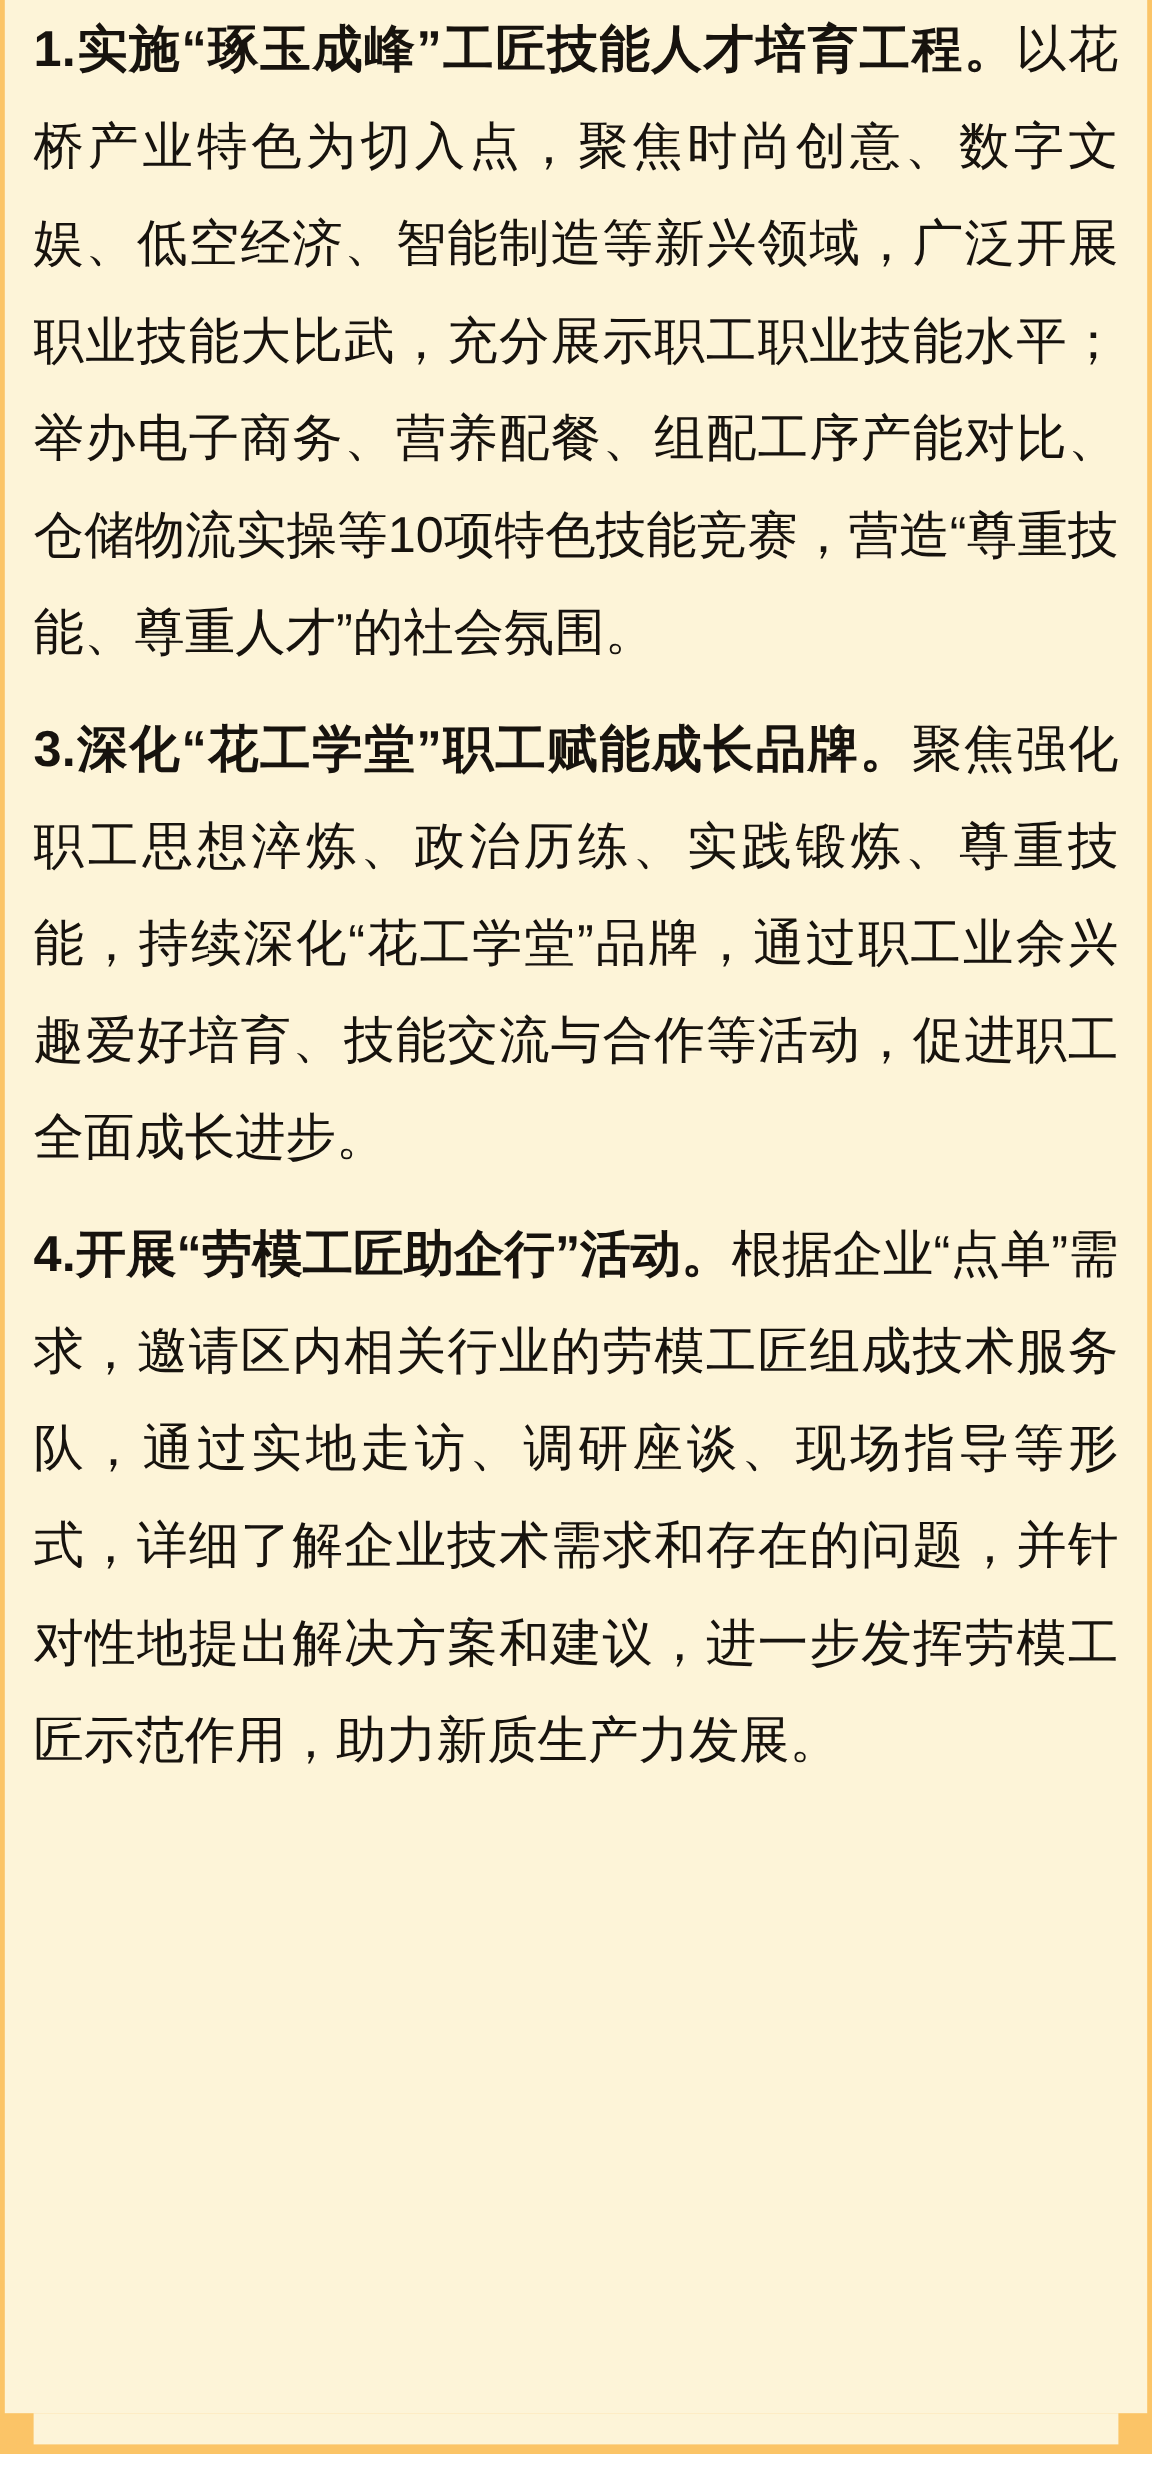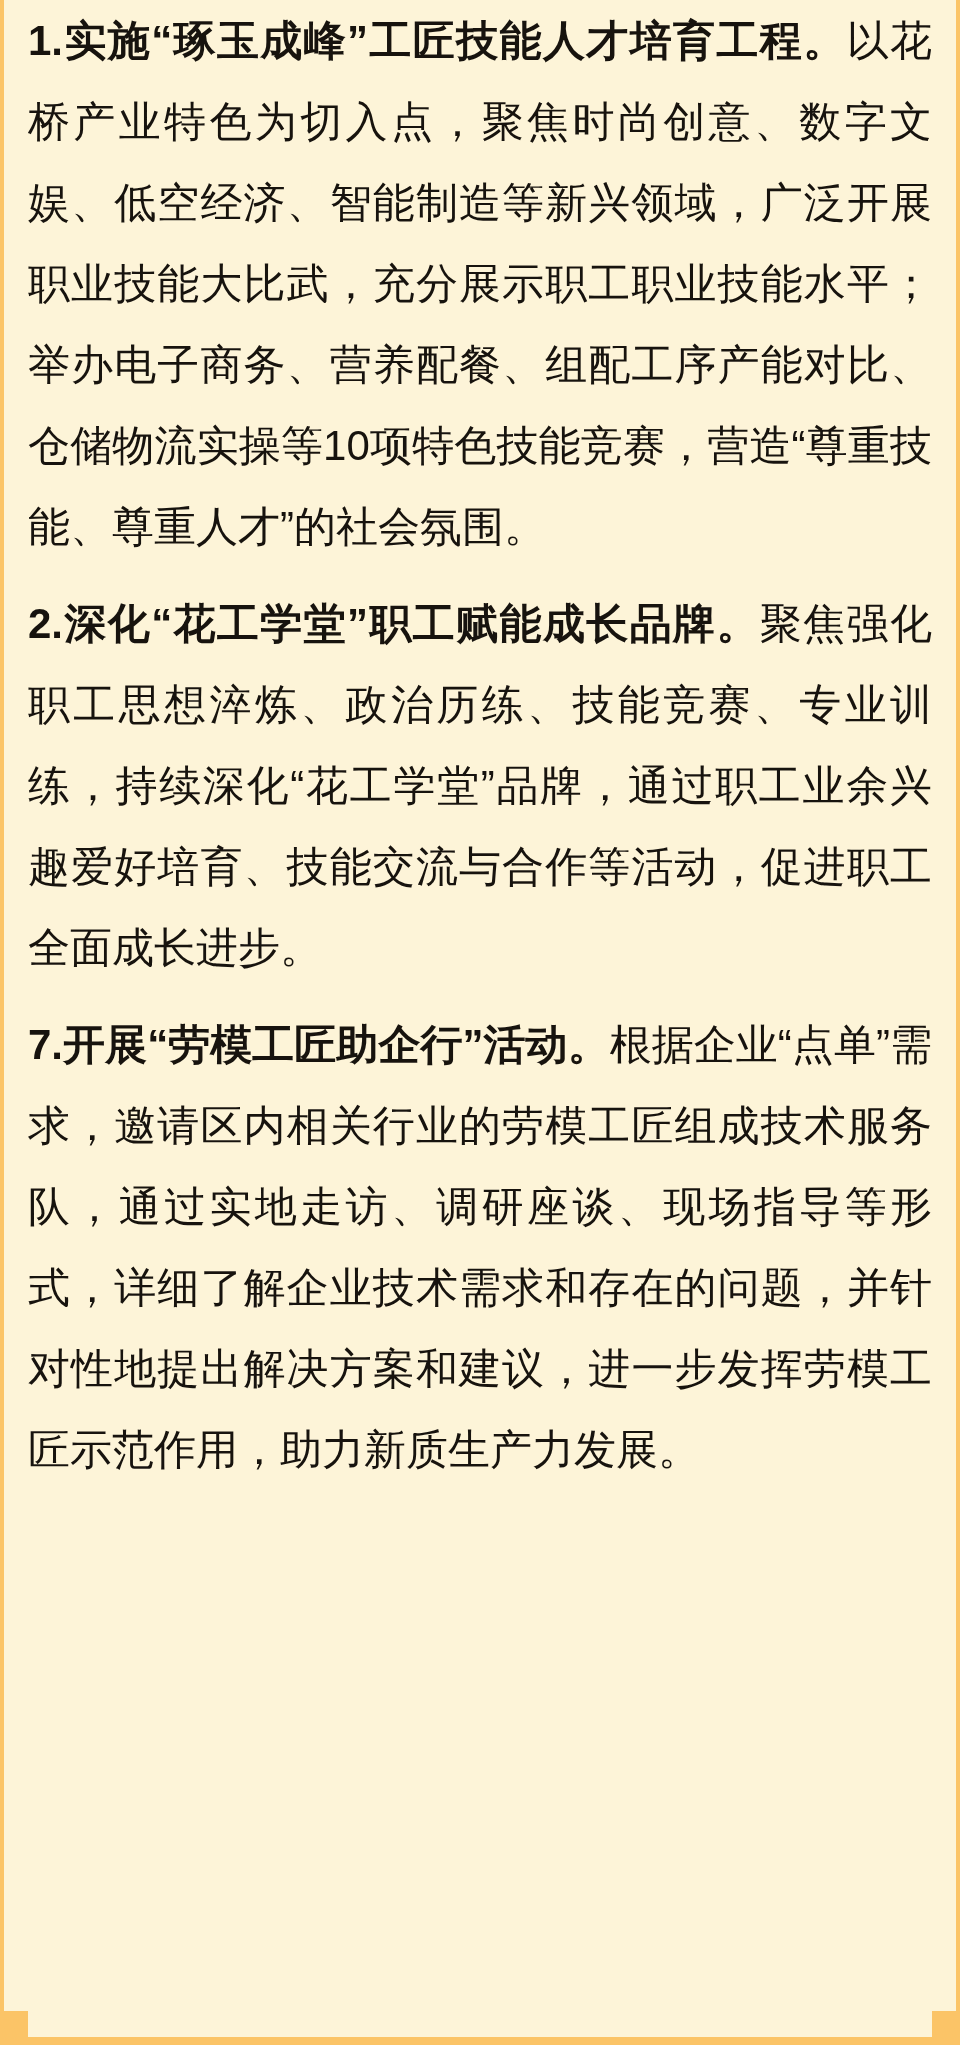--- a/index.html
+++ b/index.html
@@ -63,18 +63,18 @@
 <body>
 
 <div class="poster-frame">
   <div class="panel-main"></div>
   <div class="panel-foot"></div>
   <div class="content">
 
     <p class="para"><span class="lead">1.实施“琢玉成峰”工匠技能人才培育工程。</span><span>以花桥产业特色为切入点，聚焦时尚创意、数字文娱、低空经济、智能制造等新兴领域，广泛开展职业技能大比武，充分展示职工职业技能水平；举办电子商务、营养配餐、组配工序产能对比、仓储物流实操等10项特色技能竞赛，营造“尊重技能、尊重人才”的社会氛围。</span></p>
 
 
-    <p class="para"><span class="lead">2.深化“花工学堂”职工赋能成长品牌。</span><span>聚焦强化职工思想淬炼、政治历练、技能竞赛、专业训练，持续深化“花工学堂”品牌，通过职工业余兴趣爱好培育、技能交流与合作等活动，促进职工全面成长进步。</span></p>
+    <p class="para"><span class="lead">3.深化“花工学堂”职工赋能成长品牌。</span><span>聚焦强化职工思想淬炼、政治历练、实践锻炼、尊重技能，持续深化“花工学堂”品牌，通过职工业余兴趣爱好培育、技能交流与合作等活动，促进职工全面成长进步。</span></p>
 
-    <p class="para"><span class="lead">7.开展“劳模工匠助企行”活动。</span><span>根据企业“点单”需求，邀请区内相关行业的劳模工匠组成技术服务队，通过实地走访、调研座谈、现场指导等形式，详细了解企业技术需求和存在的问题，并针对性地提出解决方案和建议，进一步发挥劳模工匠示范作用，助力新质生产力发展。</span></p>
+    <p class="para"><span class="lead">4.开展“劳模工匠助企行”活动。</span><span>根据企业“点单”需求，邀请区内相关行业的劳模工匠组成技术服务队，通过实地走访、调研座谈、现场指导等形式，详细了解企业技术需求和存在的问题，并针对性地提出解决方案和建议，进一步发挥劳模工匠示范作用，助力新质生产力发展。</span></p>
 
   </div>
 </div>
 
 </body></html>

